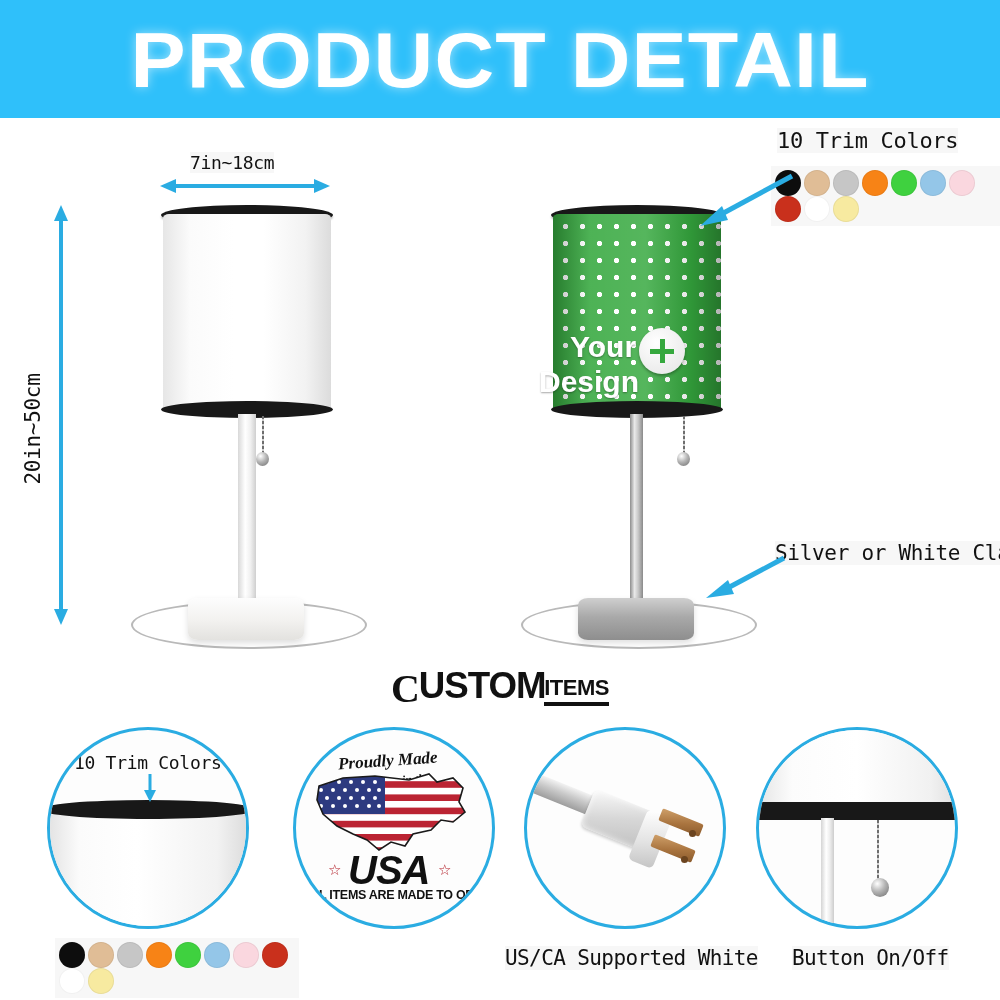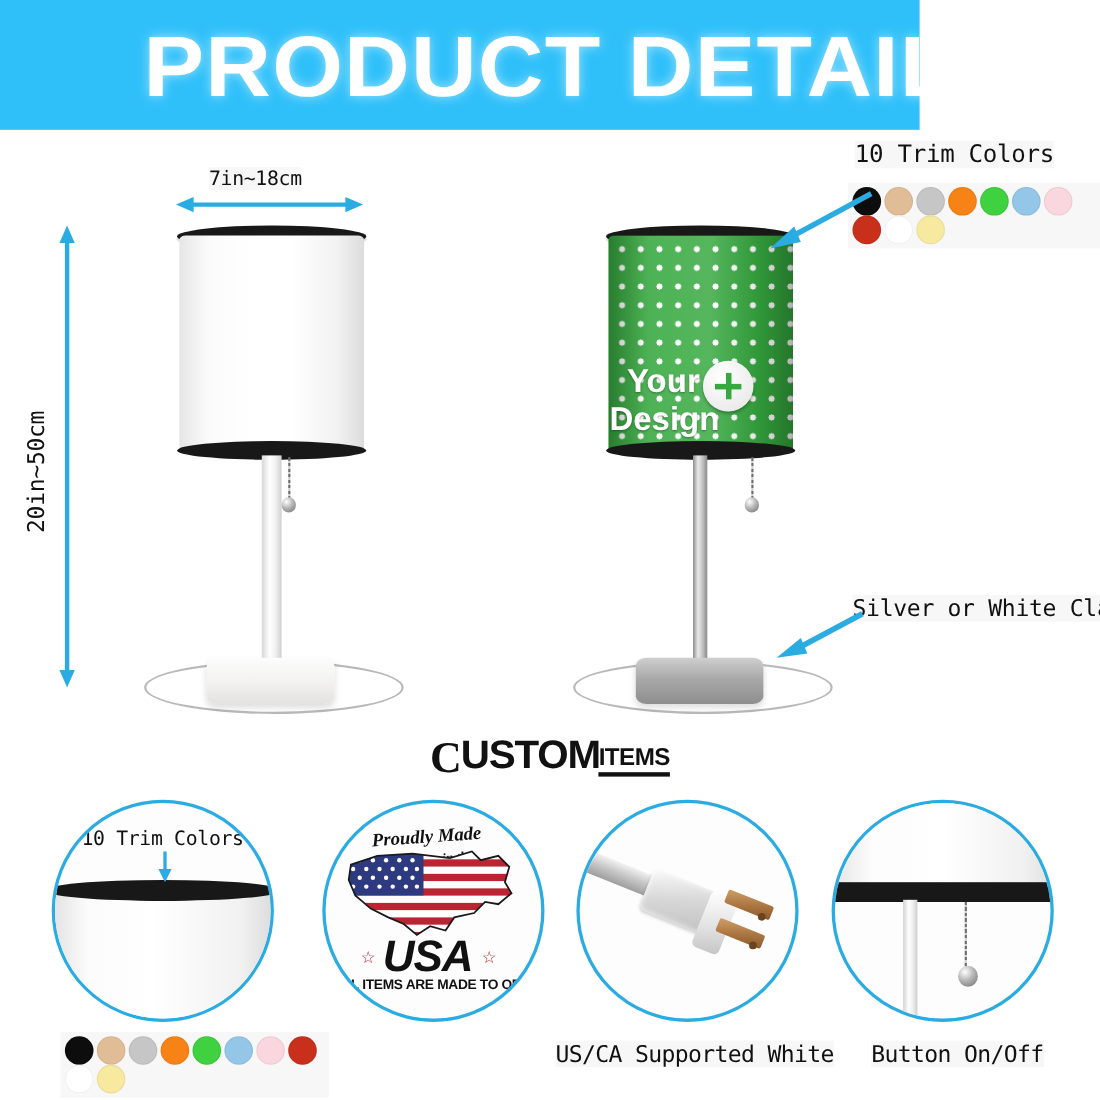--- a/index.html
+++ b/index.html
@@ -1,20 +1,20 @@
 <!DOCTYPE html>
 <html><head>
 <meta charset="utf-8">
 <style>
   html,body{margin:0;padding:0;background:#fff;}
   body{width:1000px;height:1000px;position:relative;overflow:hidden;
        font-family:"Liberation Sans","DejaVu Sans",sans-serif;}
 
   
-  .banner{position:absolute;left:0;top:0;width:836px;height:118px;background:#2fc0fa;}
+  .banner{position:absolute;left:0;top:0;width:1000px;height:118px;background:#2fc0fa;}
   .banner-title{position:absolute;left:0;top:19px;width:1000px;text-align:center;
       color:#ffffff;font-size:78px;line-height:82px;font-weight:bold;
       letter-spacing:1px;transform:scaleX(1.06);transform-origin:50% 50%;
       font-family:"Liberation Sans Narrow","Liberation Sans",sans-serif;
       text-shadow:0 0 10px rgba(255,255,255,.55);}
 
   
   .lbl{position:absolute;color:#111;font-size:19.5px;white-space:nowrap;
        background:#f7f7f7;font-family:"DejaVu Sans Mono","Liberation Mono",monospace;
        letter-spacing:-.3px;}
@@ -138,21 +138,21 @@
   <div class="cord-ring" style="left:131px;top:601px;width:232px;height:44px;"></div>
   <div class="base" style="left:188px;top:598px;width:116px;height:42px;"></div>
 </div>
 
 <div class="lamp">
   <div class="trim-top" style="left:551px;top:205px;width:172px;height:20px;"></div>
   <div class="shade shade-green" style="left:553px;top:214px;width:168px;height:198px;">
     <div class="gloss"></div>
   </div>
   <div class="yd" style="left:570px;top:330px;">Your</div>
-  <div class="yd" style="left:554px;top:365px;">Design</div>
+  <div class="yd" style="left:539px;top:365px;">Design</div>
   <div class="plus-badge" style="left:639px;top:328px;"></div>
   <div class="trim-bot" style="left:551px;top:401px;width:172px;height:17px;"></div>
   <div class="pole pole-silver" style="left:630px;top:414px;width:13px;height:190px;"></div>
   <div class="chain" style="left:683px;top:416px;height:42px;"></div>
   <div class="chain-ball" style="left:677px;top:452px;"></div>
   <div class="cord-ring" style="left:521px;top:601px;width:232px;height:44px;"></div>
   <div class="base base-silver" style="left:578px;top:598px;width:116px;height:42px;"></div>
 </div>
 
 <div class="lbl" style="left:777px;top:128px;font-size:22px;">10 Trim Colors</div>

